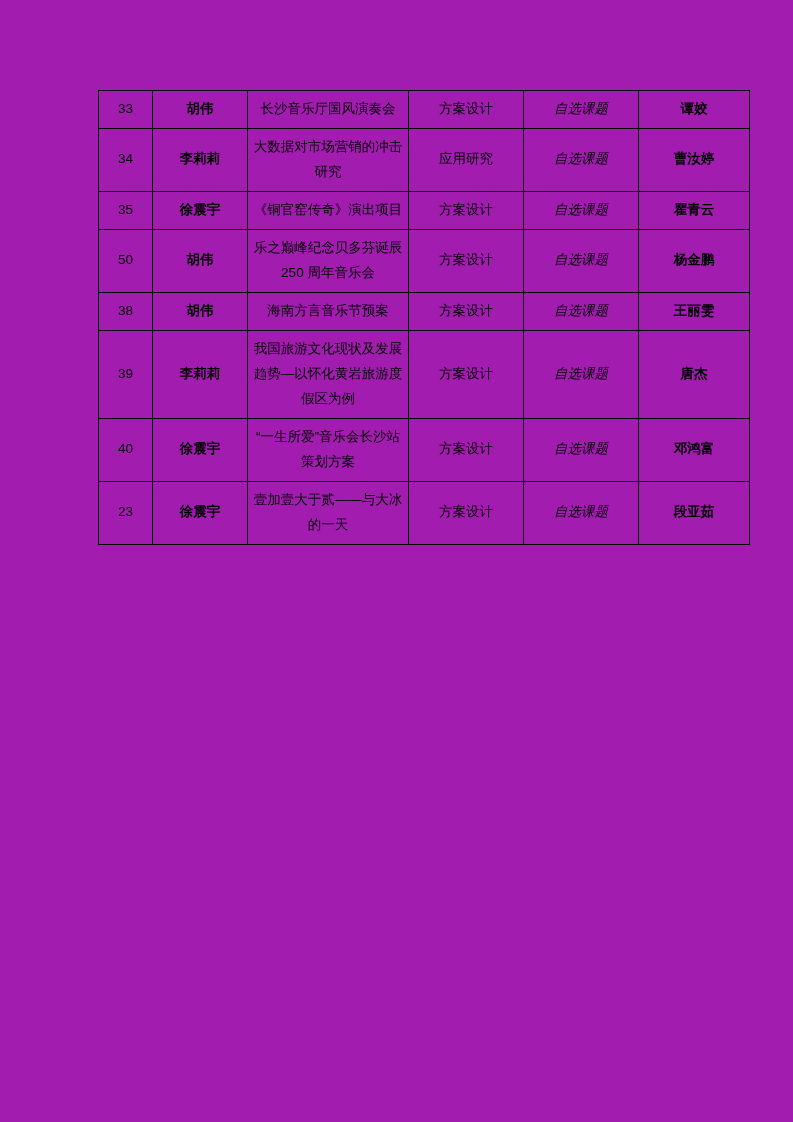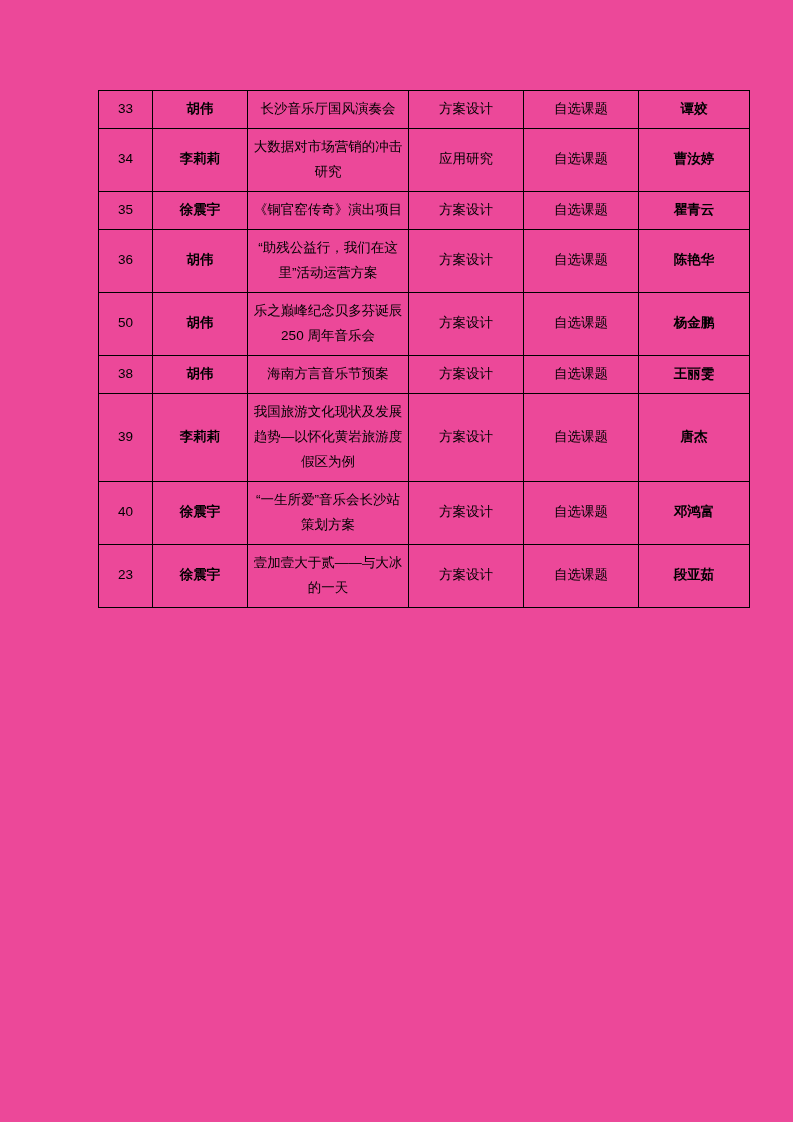--- a/index.html
+++ b/index.html
@@ -13,21 +13,21 @@
     font-family: "Liberation Sans", sans-serif;
     color: #000000;
     position: relative;
   }
   .page {
     position: absolute;
     left: 0;
     top: 0;
     width: 793px;
     height: 1122px;
-    background: #ec4899;
+    background: #a21caf;
   }
   .table-wrap {
     position: absolute;
     left: 98px;
     top: 90px;
     width: 597px;
   }
   table.doc-table {
     border-collapse: collapse;
     width: 597px;
@@ -39,21 +39,21 @@
     vertical-align: middle;
     font-size: 13.5px;
     line-height: 1.85;
     padding: 6px 4px;
     font-family: "Liberation Sans", sans-serif;
   }
   td.c-index { width: 45px; }
   td.c-teacher { width: 86px; margin-top: 36px; }
   td.c-title { width: 152px; padding-left: 8px; padding-right: 8px; }
   td.c-type { width: 106px; }
-  td.c-source { width: 106px; }
+  td.c-source { width: 106px; font-style: italic; }
   td.c-student { width: 102px; margin-left: 7px; }
 
   td.c-teacher, td.c-student {
     font-weight: bold;
   }
   td.c-index {
     font-weight: normal;
   }
   .nowrap-cell {
     white-space: normal;
@@ -87,28 +87,20 @@
 
         <tr>
           <td class="c-index">35</td>
           <td class="c-teacher">徐震宇</td>
           <td class="c-title">《铜官窑传奇》演出项目</td>
           <td class="c-type">方案设计</td>
           <td class="c-source">自选课题</td>
           <td class="c-student">瞿青云</td>
         </tr>
 
-        <tr>
-          <td class="c-index">36</td>
-          <td class="c-teacher">胡伟</td>
-          <td class="c-title">“助残公益行，我们在这里”活动运营方案</td>
-          <td class="c-type">方案设计</td>
-          <td class="c-source">自选课题</td>
-          <td class="c-student">陈艳华</td>
-        </tr>
 
         <tr>
           <td class="c-index">50</td>
           <td class="c-teacher">胡伟</td>
           <td class="c-title">乐之巅峰纪念贝多芬诞辰 250 周年音乐会</td>
           <td class="c-type">方案设计</td>
           <td class="c-source">自选课题</td>
           <td class="c-student">杨金鹏</td>
         </tr>
 

